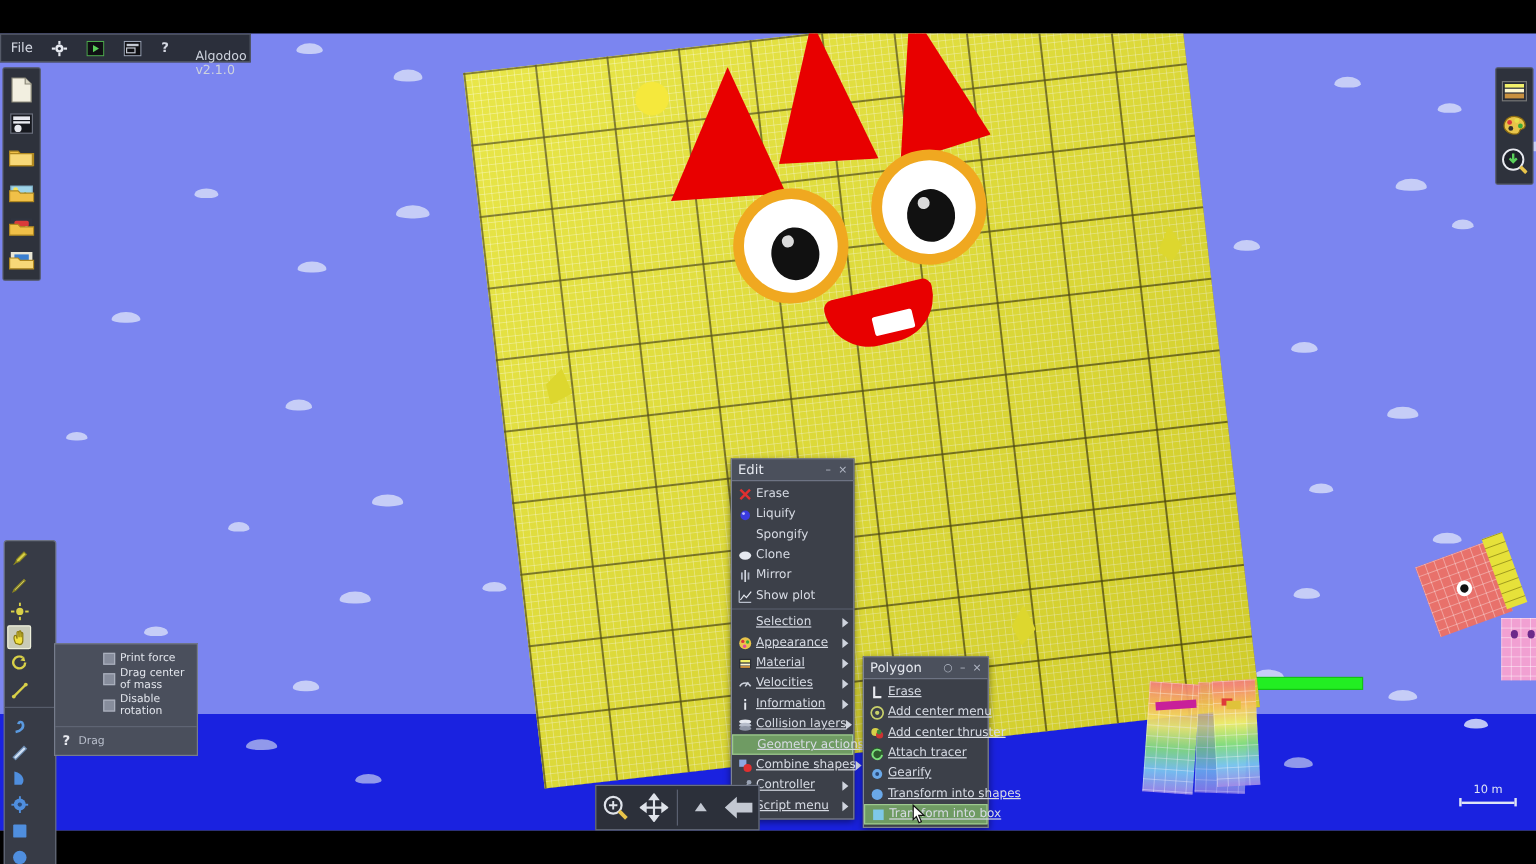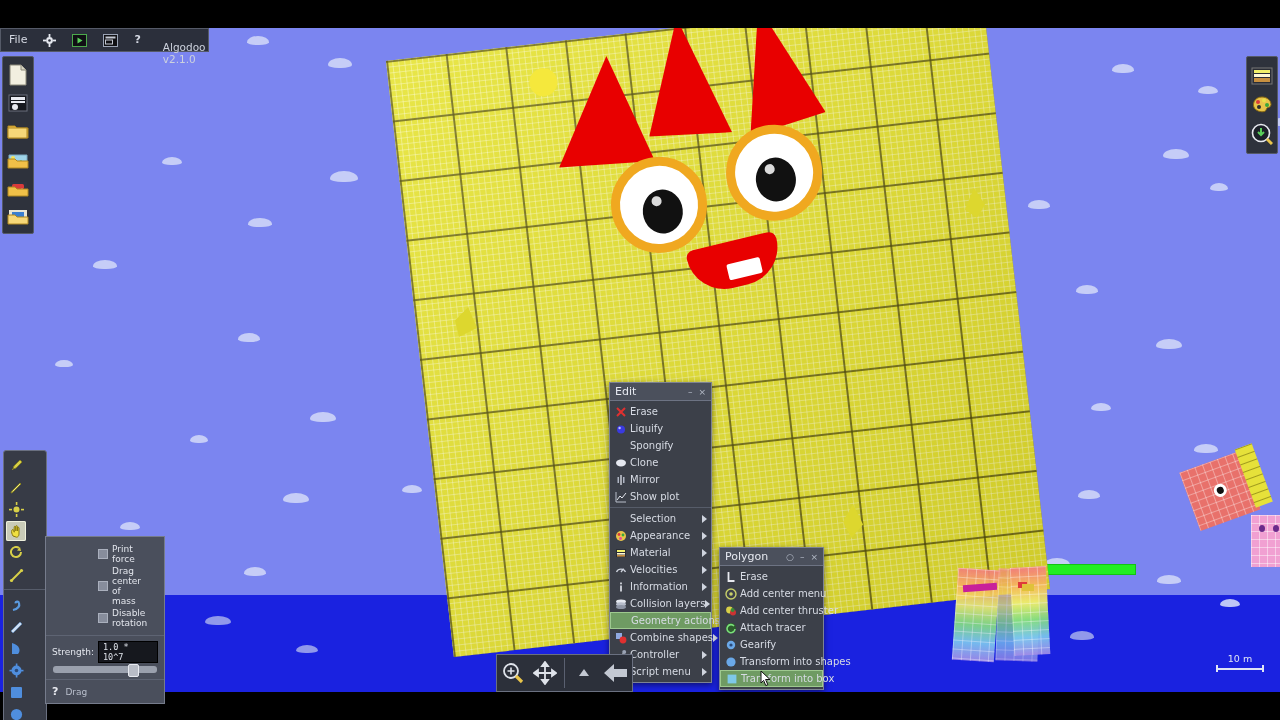--- a/index.html
+++ b/index.html
@@ -86,38 +86,38 @@
   .pgrp{padding:3px 1px;border-bottom:1px solid #565c6a;display:flex;flex-wrap:wrap;}
   .pgrp:last-child{border-bottom:none;}
   .tool{width:20px;height:20px;margin:1px;display:flex;align-items:center;justify-content:center;border-radius:2px;}
   .tool.sel{background:#c9cbb8;box-shadow:0 0 0 1px #eef0dd inset;}
 
   
   .dragpanel{position:absolute;left:45px;top:536px;width:120px;background:#4a4f5c;border:1px solid #767c8c;
     box-sizing:border-box;color:#e2e5ec;font-size:9px;}
   .dragpanel .sect{padding:5px 6px;border-bottom:1px solid #5e6473;}
   .dragpanel .sect:last-child{border-bottom:none;}
-  .ckrow{display:flex;align-items:center;margin:2px 12px;padding-left:34px;}
+  .ckrow{display:flex;align-items:center;margin:2px 0;padding-left:34px;}
   .ck{width:8px;height:8px;background:#878d9c;border:1px solid #aab0bd;margin-right:4px;flex:none;}
   .fieldrow{display:flex;align-items:center;margin-bottom:3px;}
   .flabel{margin-right:4px;}
   .fval{background:#16181e;color:#dfe3ea;border:1px solid #000;padding:0 4px;font-family:"DejaVu Sans Mono",monospace;font-size:8.5px;}
   .slider{position:relative;height:7px;background:#9aa0ad;border-radius:3px;margin:3px 1px 1px 1px;}
   .knob{position:absolute;top:-2px;width:9px;height:11px;background:#b8bcc6;border:1px solid #e8eaf0;border-radius:2px;}
   .footrow{display:flex;align-items:center;padding:5px 6px;}
   .qm{color:#e8eaf0;font-weight:bold;margin-right:7px;font-size:11px;}
 
   
   .menu{position:absolute;background:#3c4049;border:1px solid #7d8393;box-sizing:border-box;
     color:#d7dbe4;font-size:10px;box-shadow:0 2px 6px rgba(0,0,0,.5);}
   .mhdr{height:17px;background:#4b505c;display:flex;align-items:center;padding:0 5px;border-bottom:1px solid #6d7383;}
   .mhdr .mt{flex:1;font-size:11px;color:#e6e9f0;}
   .mhdr .mb{color:#b3b9c6;font-size:9px;margin-left:6px;}
   .mgrp{padding:2px 0;border-bottom:1px solid #565c69;}
-  .mgrp:last-child{border-bottom:none;}
+  .mgrp:last-child{border-bottom:none;text-decoration:underline;}
   .mrow{display:flex;align-items:center;height:17px;padding:0 4px;position:relative;}
   .mrow.hl{background:#6f9b63;border:1px solid #9ec98f;box-sizing:border-box;height:17px;}
   .mrow .mico{width:13px;height:13px;margin-right:3px;flex:none;display:flex;align-items:center;justify-content:center;}
   .mrow .mlbl{flex:1;white-space:nowrap;}
   .mrow .arr{width:0;height:0;border-left:5px solid #cfd4de;border-top:4px solid transparent;border-bottom:4px solid transparent;}
 
   
   .bottombar{position:absolute;left:496px;top:654px;height:38px;background:#2c303a;border:1px solid #6a7080;
     display:flex;align-items:center;box-sizing:border-box;}
   .bottombar .bi{width:32px;height:32px;display:flex;align-items:center;justify-content:center;}
@@ -424,29 +424,20 @@
       </div>
       <div class="ckrow">
         <span class="ck"></span>
         <span>Drag center of mass</span>
       </div>
       <div class="ckrow">
         <span class="ck"></span>
         <span>Disable rotation</span>
       </div>
     </div>
-    <div class="sect">
-      <div class="fieldrow">
-        <span class="flabel">Strength:</span>
-        <span class="fval">1.0 * 10^7</span>
-      </div>
-      <div class="slider">
-        <div class="knob" style="left:72%"></div>
-      </div>
-    </div>
     <div class="footrow">
       <span class="qm">?</span>
       <span style="color:#b9bfcc">Drag</span>
     </div>
   </div>
 
   <div class="menu" id="editmenu" style="left:609px;top:382px;width:103px;">
     <div class="mhdr">
       <span class="mt">Edit</span>
       <span class="mb">–</span>

